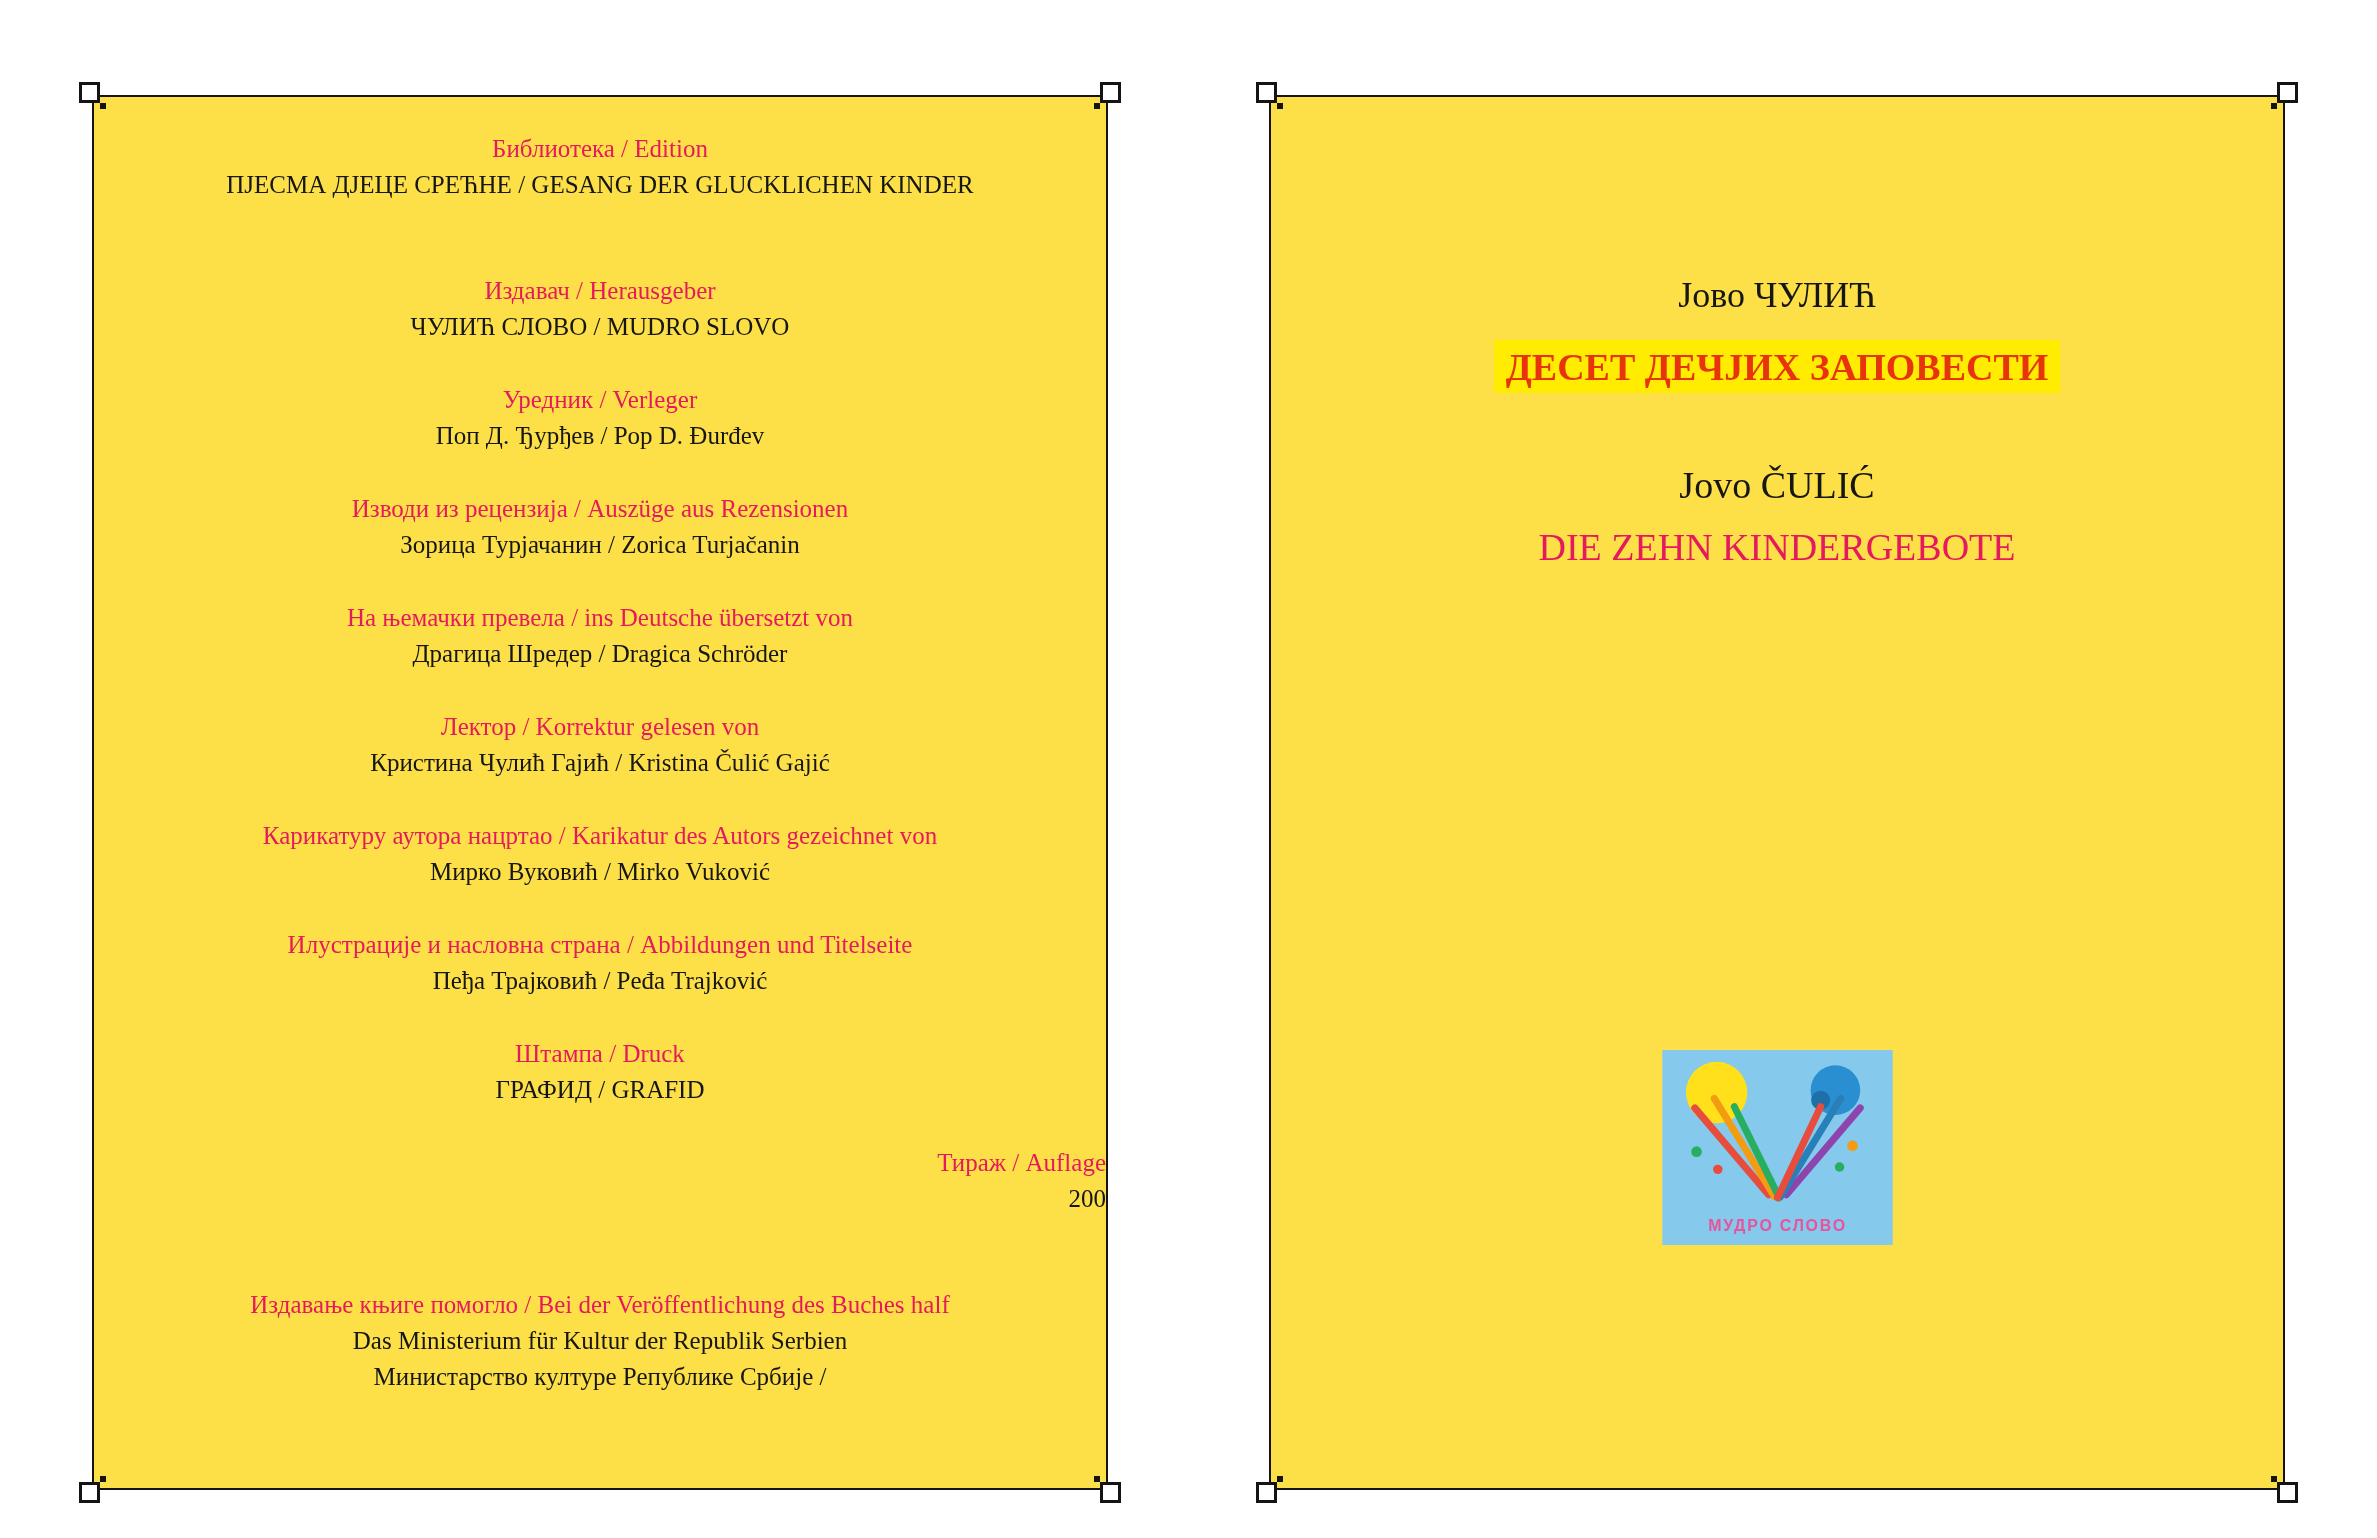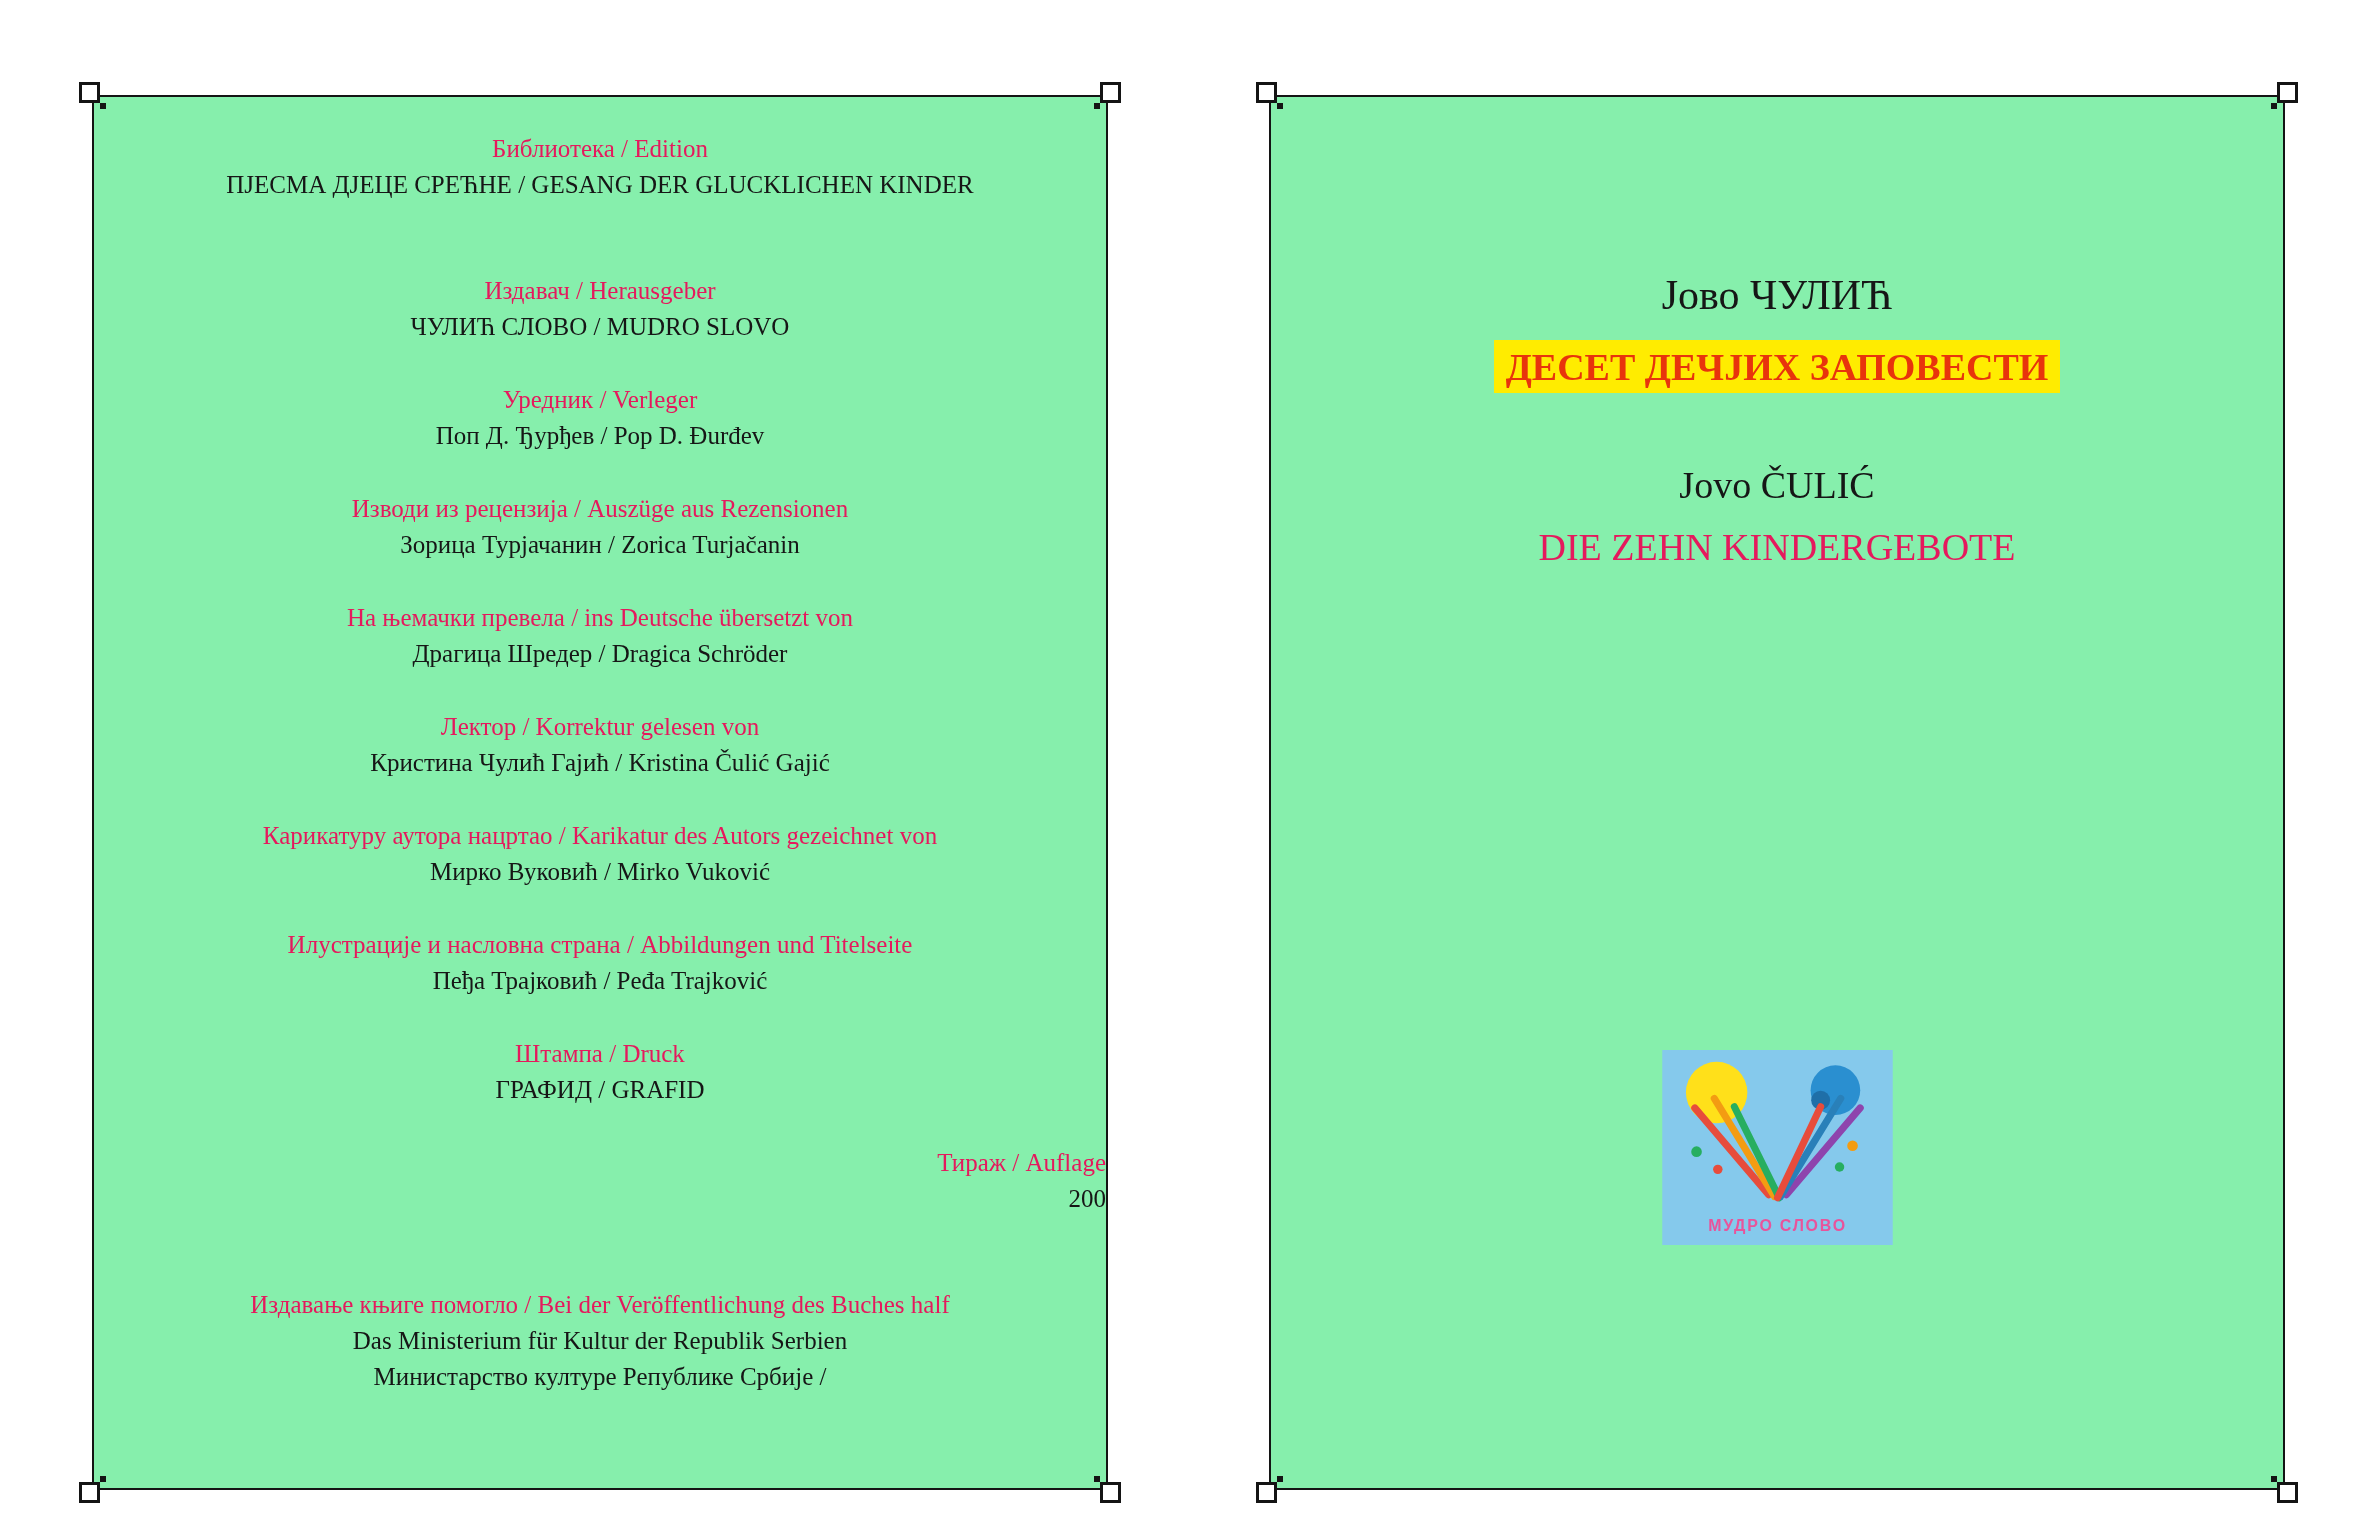--- a/index.html
+++ b/index.html
@@ -11,21 +11,21 @@
     color: #161616;
   }
   .spread { position: absolute; inset: 0; }
 
   .page {
     position: absolute;
     top: 95px;
     width: 1016px;
     height: 1395px;
     border: 2.4px solid #141414;
-    background: #86efac;
+    background: #fde047;
   }
   .page-left  { left: 92px; }
   .page-right { left: 1269px; }
 
   
   .corner {
     position: absolute;
     width: 21px; height: 21px;
     border: 3px solid #141414;
     background: #ffffff;
@@ -67,21 +67,21 @@
   
   .titlepage {
     height: 100%;
     display: flex;
     flex-direction: column;
     align-items: center;
     padding-top: 175px;
     text-align: center;
   }
   .author-cyr {
-    font-size: 42px;
+    font-size: 36px;
     line-height: 47px;
     color: #161616;
   }
   .title-cyr {
     margin-top: 21px;
     display: inline-block;
     font-size: 38px;
     line-height: 46px;
     font-weight: bold;
     color: #e8340c;

